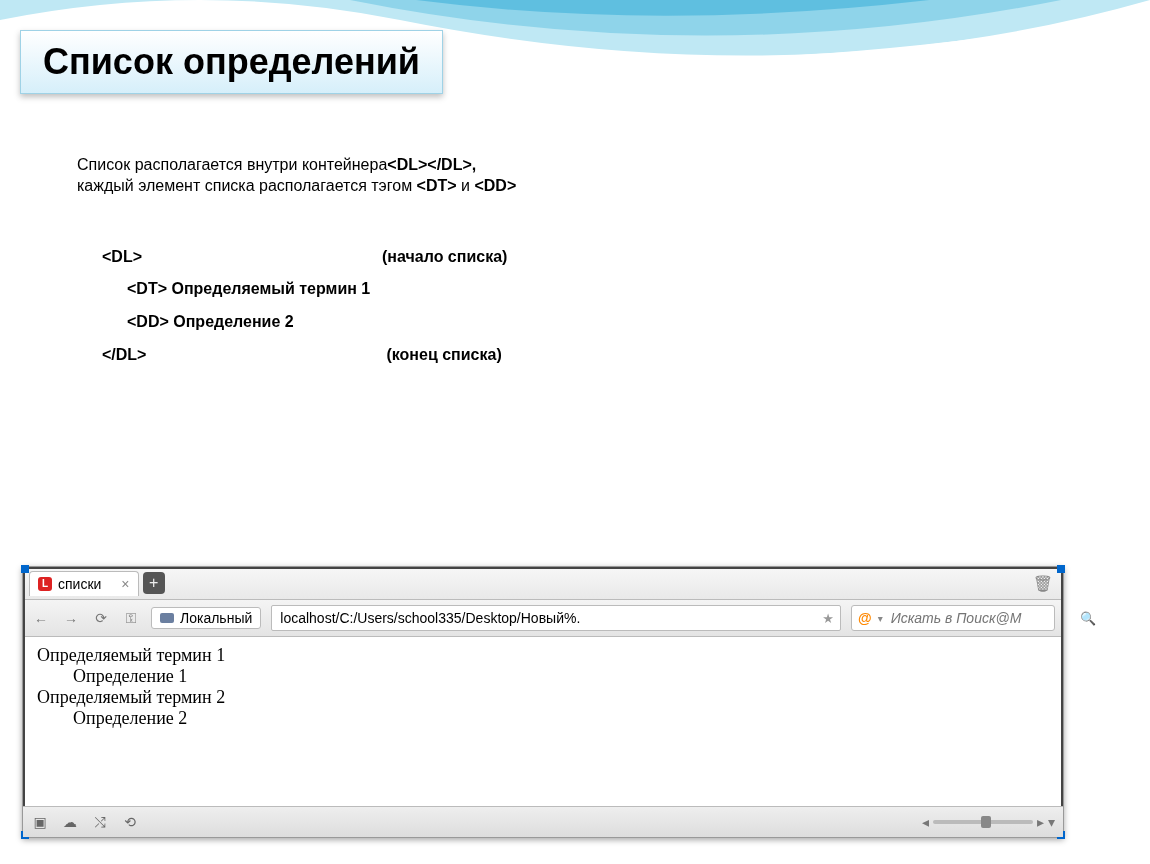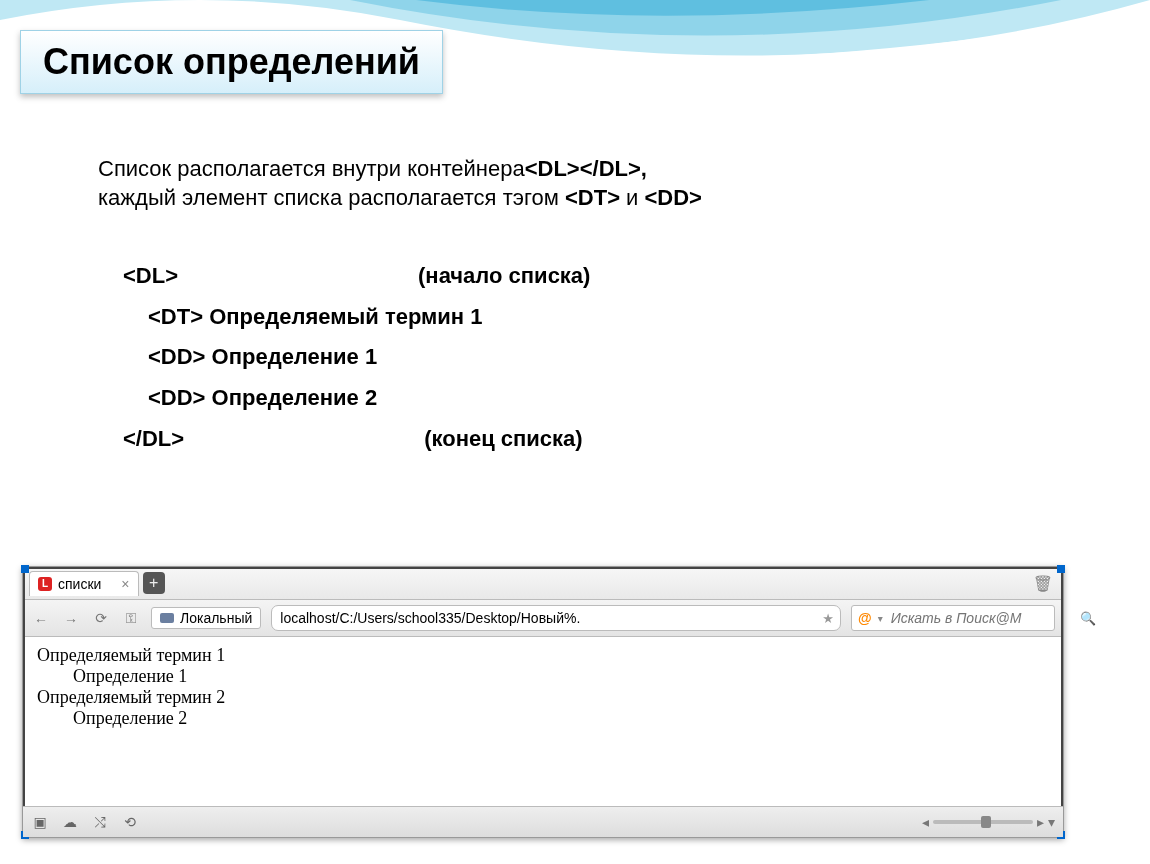--- a/index.html
+++ b/index.html
@@ -12,42 +12,42 @@
   .title-box {
     position:absolute; top:30px; left:20px;
     background: linear-gradient(to bottom, #ffffff 0%, #d6effa 100%);
     border:1px solid #9fd2e6;
     padding:10px 22px;
     box-shadow: 0 3px 6px rgba(0,0,0,.25);
     text-align: right;
   }
   .title-box span { font-size:36px; font-weight:bold; color:#000; }
 
-  .content { position:absolute; top:155px; left:98px; width:980px; font-size:22px; color:#000; line-height:1.3; }
+  .content { position:absolute; top:155px; left:77px; width:980px; font-size:16px; color:#000; line-height:1.3; }
   .desc-block { margin-bottom:50px; }
   .code-block div.line { margin-bottom:12px;margin-left:25px; }
   .b { font-weight:bold; }
   .ind1 { display:inline-block; width:25px; }
   .gap  { display:inline-block; width:240px; }
 
   
   .browser-wrap { position:absolute; left:22px; top:566px; width:1040px; height:270px; box-shadow:0 2px 6px rgba(0,0,0,.35); border:1px solid #999; background:#fff; }
 
   .tab-bar { height:32px; background:linear-gradient(#f7f7f7,#e9e9e9); display:flex; align-items:center; padding-left:6px; border-bottom:1px solid #bbb; }
   .tab { display:flex; align-items:center; gap:6px; padding:4px 8px; background:#fff; border:1px solid #bbb; border-bottom:none; border-radius:4px 4px 0 0; font-size:14px; }
   .tab-icon { width:14px; height:14px; background:#d22; border-radius:3px; display:flex; align-items:center; justify-content:center; color:#fff; font-size:10px; font-weight:bold; }
   .tab-close { color:#888; font-size:14px; margin-left:14px; cursor:pointer; }
   .tab-plus { width:22px; height:22px; margin-left:4px; background:#555; color:#eee; border-radius:4px; display:flex; align-items:center; justify-content:center; font-size:16px; cursor:pointer; }
   .trash { margin-left:auto; margin-right:10px; color:#888; font-size:16px; }
 
   .nav-bar { height:36px; background:linear-gradient(#f4f4f4,#e4e4e4); display:flex; align-items:center; padding:0 8px; gap:10px; border-bottom:1px solid #bbb; font-size:14px; }
   .nav-btn { color:#777; width:20px; text-align:center; cursor:pointer; }
   .local-btn { display:flex; align-items:center; gap:6px; background:#fff; border:1px solid #bbb; padding:2px 8px; border-radius:3px; cursor:pointer; }
   .local-icon { width:14px; height:10px; background:#6b7fa0; border-radius:2px; display:inline-block; }
-  .addr { flex:1; background:#fff; border:1px solid #bbb; padding:3px 6px; border-radius:7px; display:flex; align-items:center; gap:6px;justify-content:center; }
+  .addr { flex:1; background:#fff; border:1px solid #bbb; padding:3px 6px; border-radius:2px; display:flex; align-items:center; gap:6px;justify-content:center; }
   .addr input { border:none; outline:none; flex:1; font-size:14px; font-family:Arial; background:transparent; }
   .addr-star { color:#999; font-size:13px; }
   .search { width:190px; background:#fff; border:1px solid #bbb; padding:3px 6px; border-radius:3px; display:flex; align-items:center; gap:6px; }
   .search input { border:none; outline:none; flex:1; color:#888; font-size:14px; font-style:italic; background:transparent; }
   .search-at { color:#f80; font-weight:bold; font-size:14px; }
   .mag { color:#888; font-size:13px; }
 
   .browser-body { padding:8px 14px; font-family:"Times New Roman", serif; font-size:18px; color:#000; height:150px; background:#fff; }
   .browser-body .dt { margin:0; }
   .browser-body .dd { margin:0 0 0 36px; }
@@ -83,21 +83,20 @@
 
   <div class="content">
     <div class="desc-block">
       <span>Список располагается внутри контейнера</span><span class="b">&lt;DL&gt;</span><span class="b">&lt;/DL&gt;,</span><br>
       <span>каждый элемент списка располагается тэгом </span><span class="b">&lt;DT&gt;</span><span> и </span><span class="b">&lt;DD&gt;</span>
     </div>
 
     <div class="code-block b">
       <div class="line"><span>&lt;DL&gt;</span><span class="gap"></span><span>(начало списка)</span></div>
       <div class="line"><span class="ind1"></span><span>&lt;DT&gt;</span><span> Определяемый термин 1</span></div>
-      <div class="line"><span class="ind1"></span><span>&lt;DD&gt;</span><span> Определение 1</span></div>
       <div class="line"><span class="ind1"></span><span>&lt;DD&gt;</span><span> Определение 2</span></div>
       <div class="line"><span>&lt;/DL&gt;</span><span class="gap"></span><span>(конец списка)</span></div>
     </div>
   </div>
 
   <div class="browser-wrap">
     <div class="slide-border">
       <div class="corner c-tl"></div>
         <div class="corner c-tr"></div>
         <div class="corner c-bl"></div>

